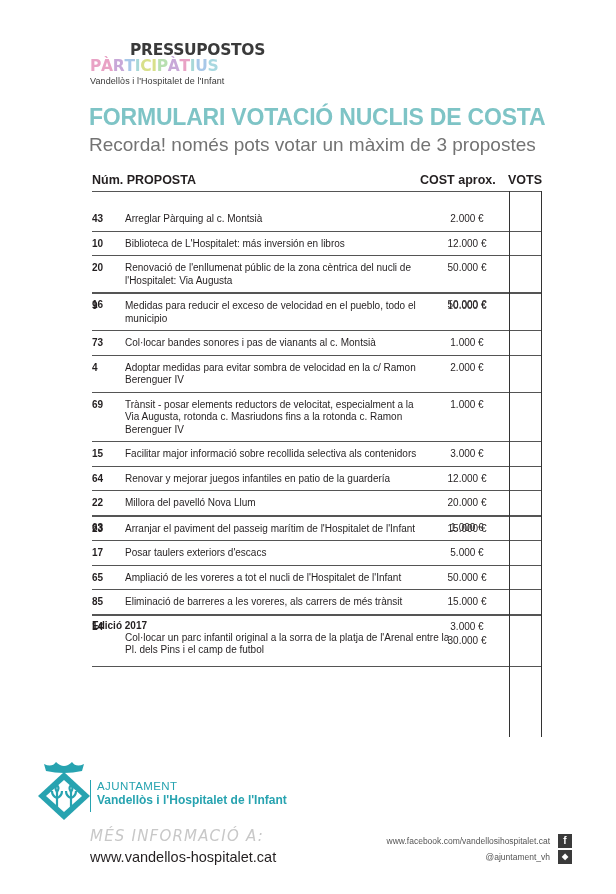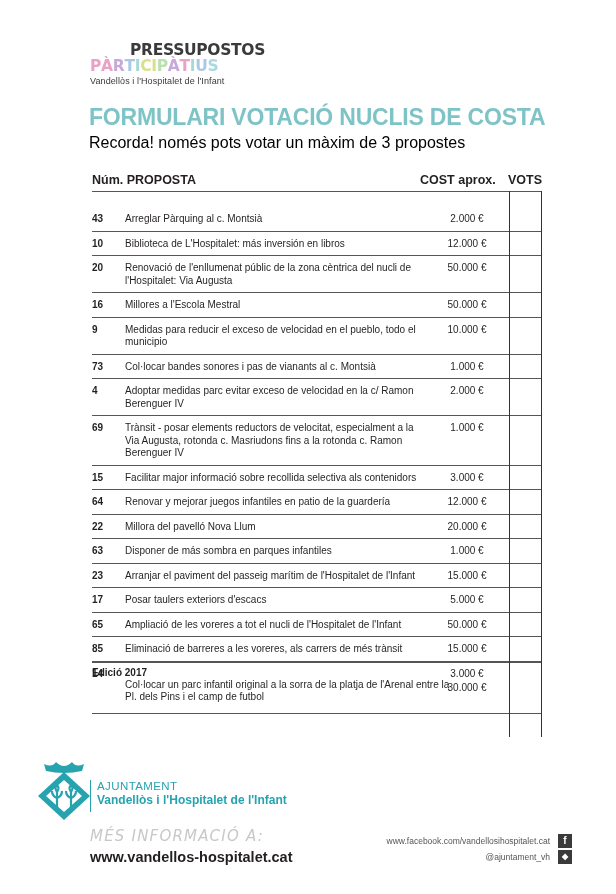--- a/index.html
+++ b/index.html
@@ -5,21 +5,21 @@
   html, body { margin: 0; padding: 0; background: #ffffff; }
   body { width: 616px; height: 894px; position: relative; overflow: hidden; font-family: "Liberation Sans", sans-serif; color: #231f20; }
 
   .logo { position: absolute; left: 90px; top: 42px; }
   .logo-top { font-family: "DejaVu Sans", sans-serif; font-weight: bold; font-size: 15.5px; letter-spacing: -0.3px; color: #3a3a3a; line-height: 16px; margin-left: 40px; }
   .logo-mid { font-family: "DejaVu Sans", sans-serif; font-weight: bold; font-size: 15.5px; letter-spacing: -0.3px; line-height: 17px; display: flex; }
   .logo-mid span { display: inline-block; }
   .logo-sub { font-size: 9px; color: #3a3a3a; margin-top: 1px; letter-spacing: 0.1px; }
 
   .title { position: absolute; left: 89px; top: 104px; font-size: 23px; font-weight: bold; color: #7ec4c6; letter-spacing: -0.2px; white-space: nowrap; }
-  .subtitle { position: absolute; left: 89px; top: 134px; font-size: 16px; color: #000000; white-space: nowrap; }
+  .subtitle { position: absolute; left: 89px; top: 134px; font-size: 19px; color: #737373; white-space: nowrap; }
 
   .hdr { position: absolute; top: 173px; font-size: 12.5px; font-weight: bold; color: #231f20; white-space: nowrap; }
   .hdr-num { left: 92px; }
   .hdr-cost { left: 420px; }
   .hdr-votes { left: 508px; }
 
   .table { position: absolute; left: 92px; top: 191px; width: 450px; border-top: 1.5px solid #555; }
   .vline { position: absolute; top: 191px; width: 1.2px; background: #333; }
   .row { position: relative; border-bottom: 1.5px solid #555; font-size: 10px; color: #231f20; }
   .row .num { position: absolute; left: 0; top: 6px; font-weight: bold; font-size: 10px; }
@@ -31,21 +31,21 @@
   .row.edition .ed-label { font-weight: bold; font-size: 10px; padding-top: 4px; }
   .row.edition .desc { padding-top: 1px; padding-bottom: 9px; width: 330px; }
   .row.edition .cost { top: 19px; }
 
   .emblem { position: absolute; left: 34px; top: 758px; width: 60px; height: 62px; }
   .ayto { position: absolute; left: 90px; top: 780px; border-left: 1.5px solid #27a3b0; padding-left: 6px; height: 32px; }
   .ayto-top { font-size: 11.5px; color: #27a3b0; letter-spacing: 0.4px; line-height: 13px; }
   .ayto-bot { font-size: 12px; color: #27a3b0; font-weight: bold; line-height: 14px; white-space: nowrap; }
 
   .more { position: absolute; left: 90px; top: 827px; font-size: 15px; color: #c8c8c8; letter-spacing: 1.2px; font-family: "DejaVu Sans", sans-serif; font-style: italic; }
-  .site { position: absolute; left: 90px; top: 849px; font-size: 14.5px; font-weight: bold; color: #231f20; text-align: right; }
+  .site { position: absolute; left: 90px; top: 849px; font-size: 14.5px; font-weight: normal; color: #231f20; text-align: right; }
 
   .social { position: absolute; right: 44px; font-size: 8.5px; color: #555; text-align: right; display: flex; align-items: center; gap: 8px; }
   .social-fb { top: 834px; }
   .social-tw { top: 850px; }
   .sicon { width: 14px; height: 14px; background: #3a3a3a; color: #fff; font-weight: bold; font-size: 10px; line-height: 14px; text-align: center; display: inline-block; }
 </style>
 </head>
 <body>
 
 <div class="logo">
@@ -89,39 +89,38 @@
       <span class="vote"></span>
     </div>
     <div class="row">
       <span class="num">20</span>
       <div class="desc">Renovació de l'enllumenat públic de la zona cèntrica del nucli de l'Hospitalet: Via Augusta</div>
       <span class="cost">50.000 €</span>
       <span class="vote"></span>
     </div>
     <div class="row">
       <span class="num">16</span>
-      <div class="desc">Millores a l'Escola Mestral</div>
       <span class="cost">50.000 €</span>
       <span class="vote"></span>
     </div>
     <div class="row">
       <span class="num">9</span>
       <div class="desc">Medidas para reducir el exceso de velocidad en el pueblo, todo el municipio</div>
       <span class="cost">10.000 €</span>
       <span class="vote"></span>
     </div>
     <div class="row">
       <span class="num">73</span>
       <div class="desc">Col·locar bandes sonores i pas de vianants al c. Montsià</div>
       <span class="cost">1.000 €</span>
       <span class="vote"></span>
     </div>
     <div class="row">
       <span class="num">4</span>
-      <div class="desc">Adoptar medidas parc evitar exceso de velocidad en la c/ Ramon Berenguer IV</div>
+      <div class="desc">Adoptar medidas para evitar sombra de velocidad en la c/ Ramon Berenguer IV</div>
       <span class="cost">2.000 €</span>
       <span class="vote"></span>
     </div>
     <div class="row">
       <span class="num">69</span>
       <div class="desc">Trànsit - posar elements reductors de velocitat, especialment a la Via Augusta, rotonda c. Masriudons fins a la rotonda c. Ramon Berenguer IV</div>
       <span class="cost">1.000 €</span>
       <span class="vote"></span>
     </div>
     <div class="row">
@@ -137,21 +136,20 @@
       <span class="vote"></span>
     </div>
     <div class="row">
       <span class="num">22</span>
       <div class="desc">Millora del pavelló Nova Llum</div>
       <span class="cost">20.000 €</span>
       <span class="vote"></span>
     </div>
     <div class="row">
       <span class="num">63</span>
-      <div class="desc">Disponer de más sombra en parques infantiles</div>
       <span class="cost">1.000 €</span>
       <span class="vote"></span>
     </div>
     <div class="row">
       <span class="num">23</span>
       <div class="desc">Arranjar el paviment del passeig marítim de l'Hospitalet de l'Infant</div>
       <span class="cost">15.000 €</span>
       <span class="vote"></span>
     </div>
     <div class="row">

